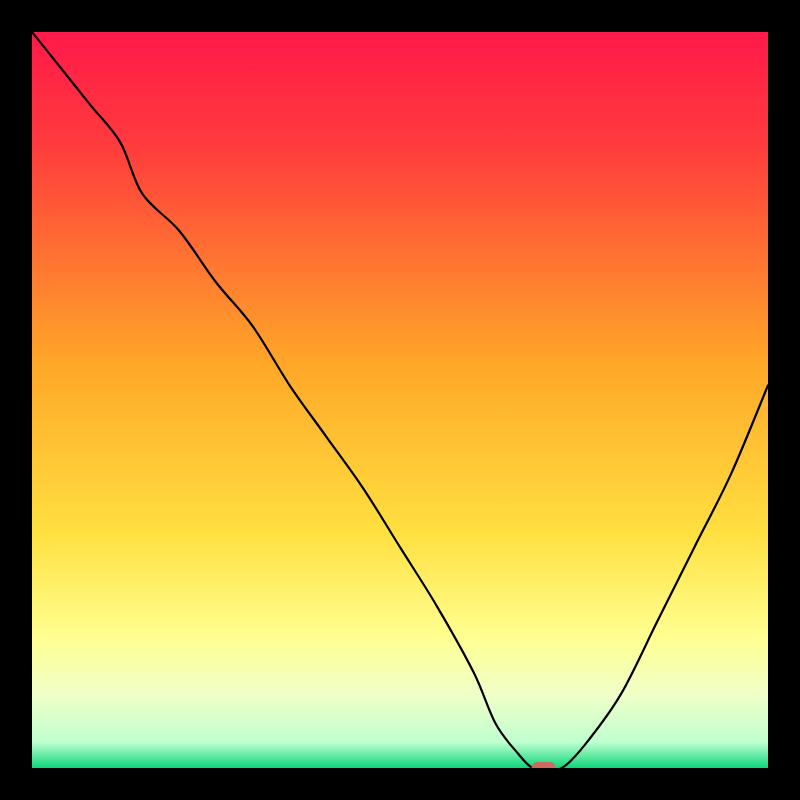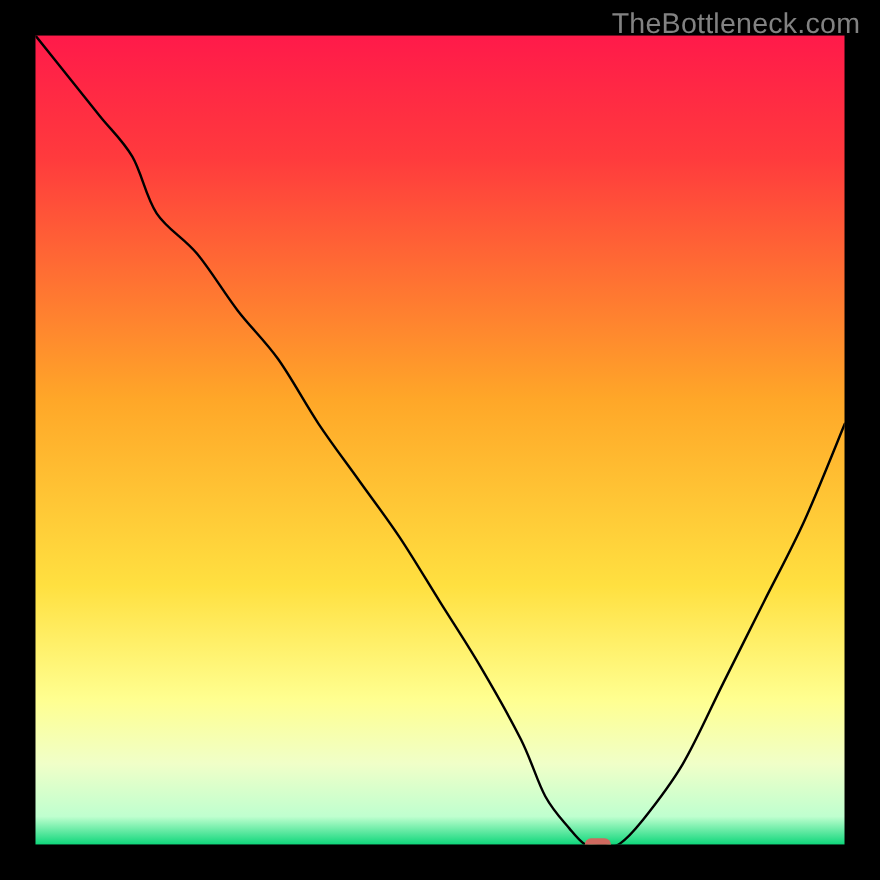--- a/index.html
+++ b/index.html
@@ -49,21 +49,20 @@
   }
   .marker {
     fill: #cf695f;
     stroke: none;
   }
 </style>
 </head>
 <body>
 
 <div class="frame">
-  <div class="attribution">TheBottleneck.com</div>
 
   <div class="plot-area">
     <svg class="plot-svg" viewBox="0 0 736 736" preserveAspectRatio="none">
       <defs>
         <linearGradient id="bg-grad" x1="0" y1="0" x2="0" y2="1">
         <stop offset="0.00%" stop-color="#ff1a4a"></stop>
             <stop offset="15.00%" stop-color="#ff3a3d"></stop>
             <stop offset="45.00%" stop-color="#ffa728"></stop>
             <stop offset="68.00%" stop-color="#ffe040"></stop>
             <stop offset="82.00%" stop-color="#ffff90"></stop>

